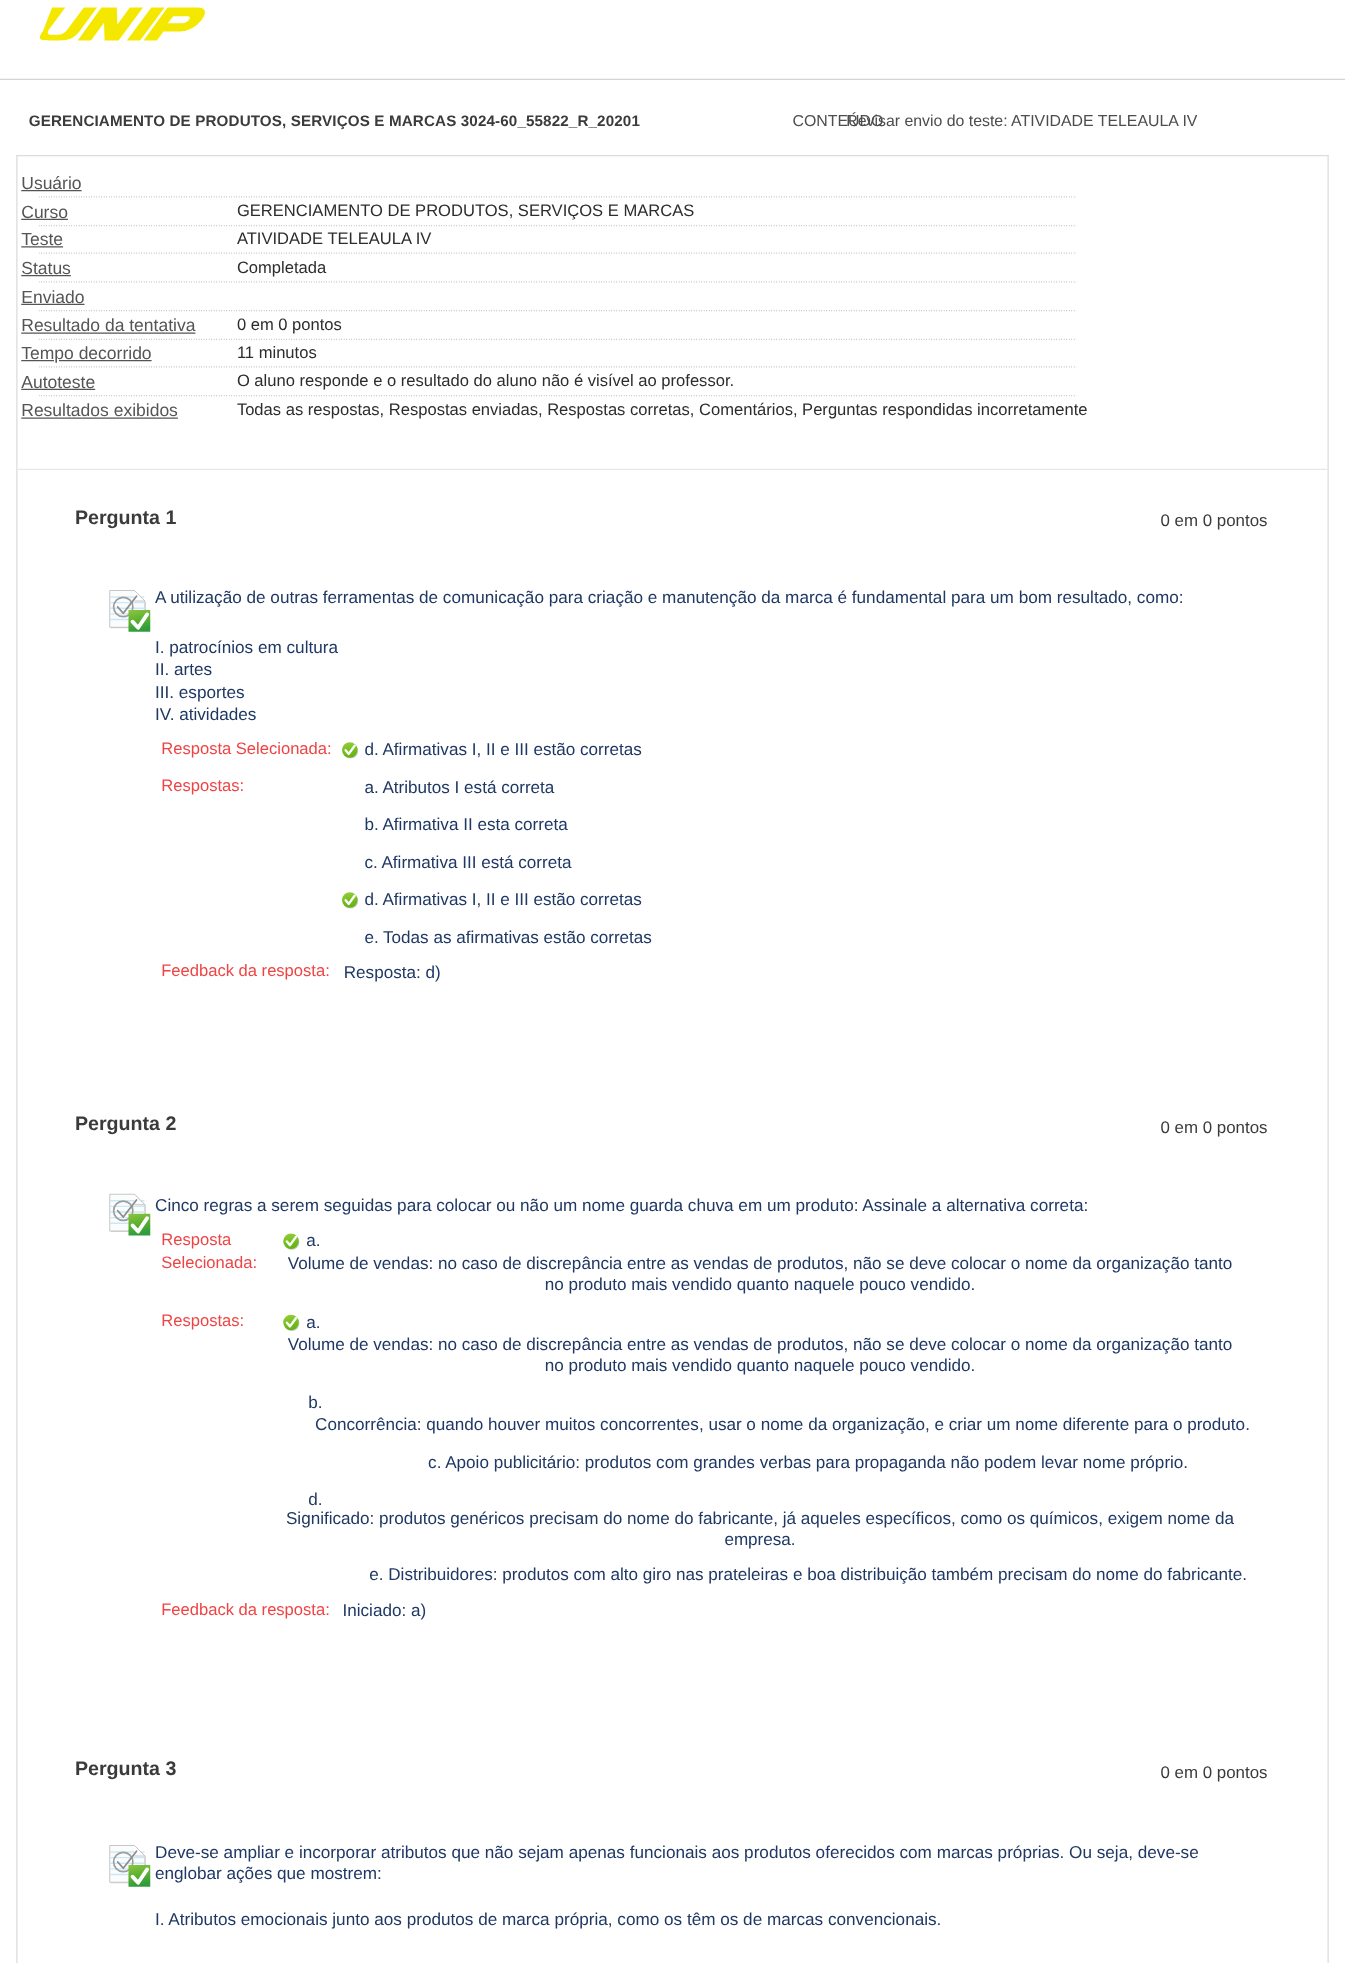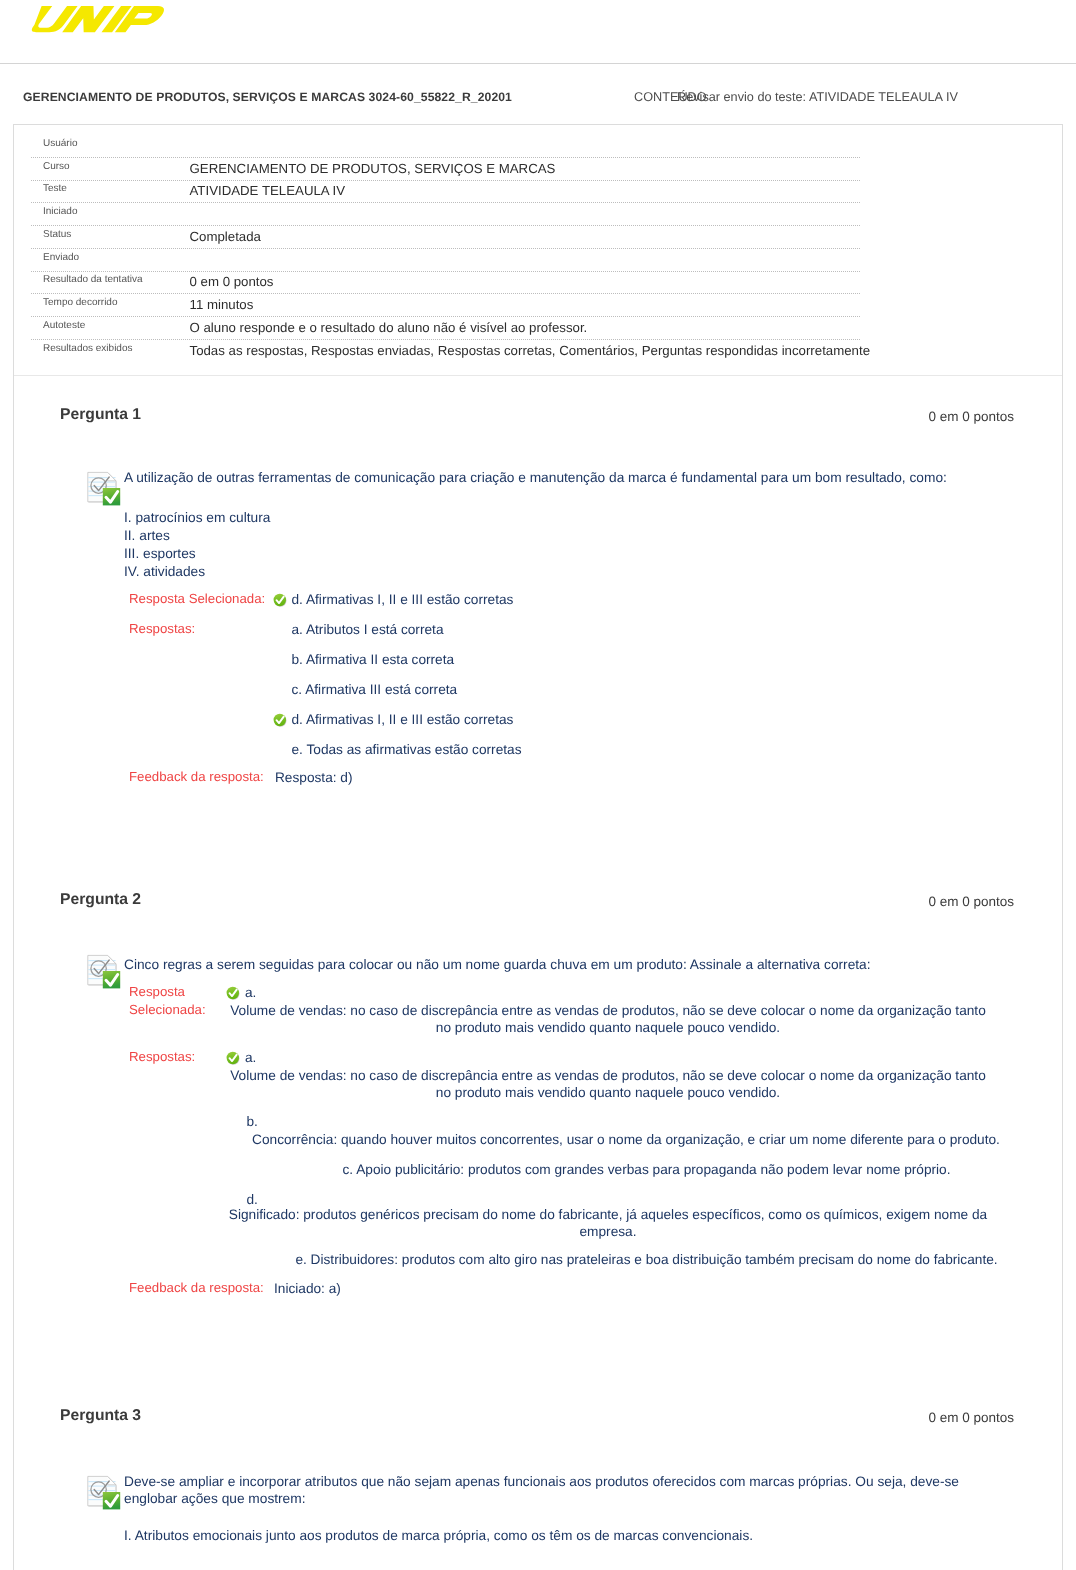--- a/index.html
+++ b/index.html
@@ -25,21 +25,21 @@
          border-left:1px solid #dcdcdc;border-right:1px solid #dcdcdc;border-top:1px solid #dcdcdc;
          background:#fff;box-sizing:border-box;}
 
   
   .summary{position:absolute;left:14px;top:135px;width:1048px;}
   .srow{position:relative;height:22.78px;}
   .srow .dash{position:absolute;left:17px;width:830px;bottom:0;height:1px;
               background-image:linear-gradient(to right,#bdbdbd 1px,transparent 1px);
               background-size:2px 1px;background-repeat:repeat-x;}
   .srow:last-child .dash{display:none;}
-  .slabel{position:absolute;left:29px;top:2.8px;font-size:10px;color:#555555;white-space:nowrap;}
+  .slabel{position:absolute;left:3px;top:2.8px;font-size:14px;color:#555555;white-space:nowrap;text-decoration:underline;}
   .svalue{position:absolute;left:155.5px;top:2.8px;font-size:13.25px;color:#2d2d2d;white-space:nowrap;margin-left:20px;}
   .sumline{position:absolute;left:14px;top:375px;width:1048px;height:1px;background:#e8e8e8;}
 
   
   .qblock{position:absolute;left:0;width:1076px;}
   .qhead{position:absolute;left:60px;top:2.5px;font-size:15.7px;font-weight:bold;color:#3b3b3b;white-space:nowrap;}
   .qpts{position:absolute;left:0;top:5.5px;width:1014px;text-align:right;font-size:13.5px;color:#3b3b3b;white-space:nowrap;}
 
   .qicon{position:absolute;left:86px;width:35px;height:37px;}
   .qtext{position:absolute;left:124px;width:840px;font-size:13.72px;color:#1f3864;line-height:17.4px;}
@@ -84,25 +84,20 @@
         <span class="dash w"></span>
       </div>
       <div class="srow">
         <span class="slabel">Curso</span>
         <span class="svalue">GERENCIAMENTO DE PRODUTOS, SERVIÇOS E MARCAS</span>
         <span class="dash w"></span>
       </div>
       <div class="srow">
         <span class="slabel">Teste</span>
         <span class="svalue">ATIVIDADE TELEAULA IV</span>
-        <span class="dash w"></span>
-      </div>
-      <div class="srow">
-        <span class="slabel">Iniciado</span>
-        <span class="svalue"></span>
         <span class="dash w"></span>
       </div>
       <div class="srow">
         <span class="slabel">Status</span>
         <span class="svalue">Completada</span>
         <span class="dash w"></span>
       </div>
       <div class="srow">
         <span class="slabel">Enviado</span>
         <span class="svalue"></span>

